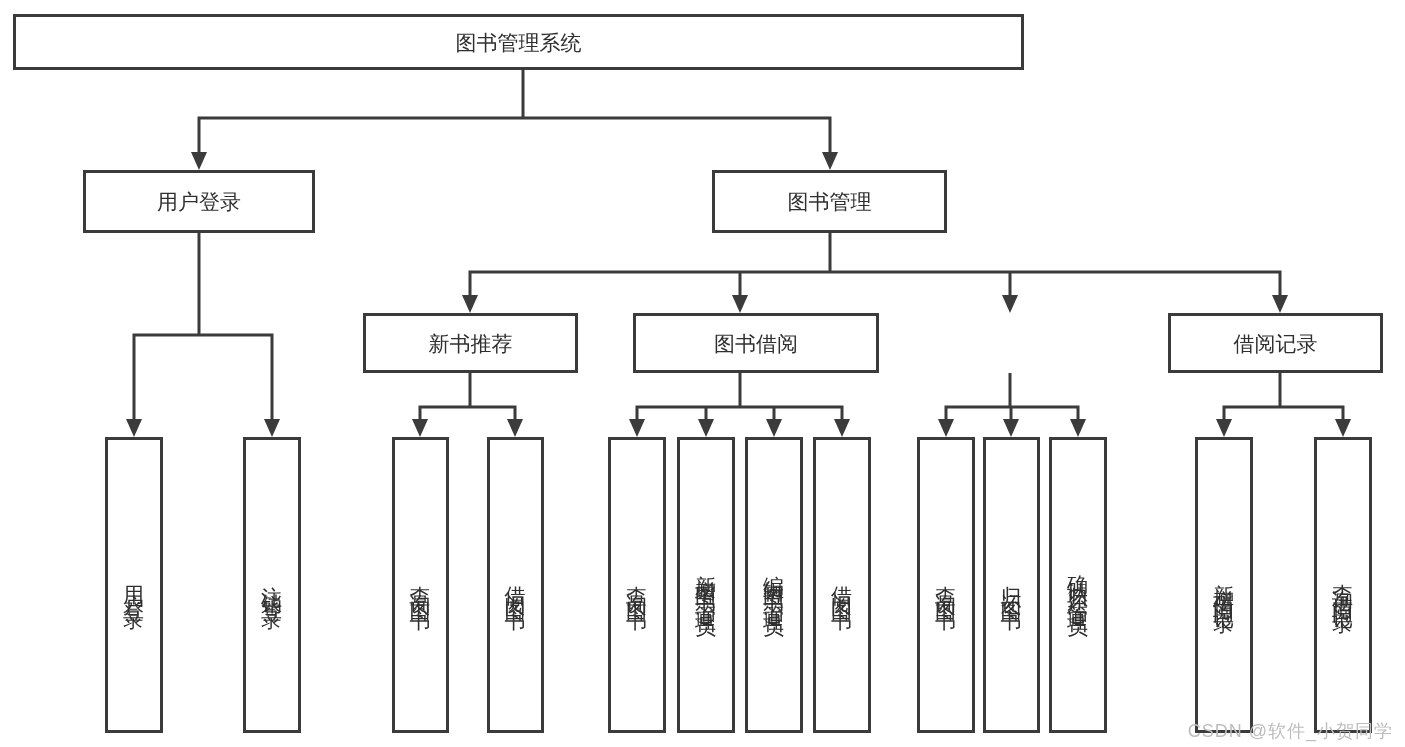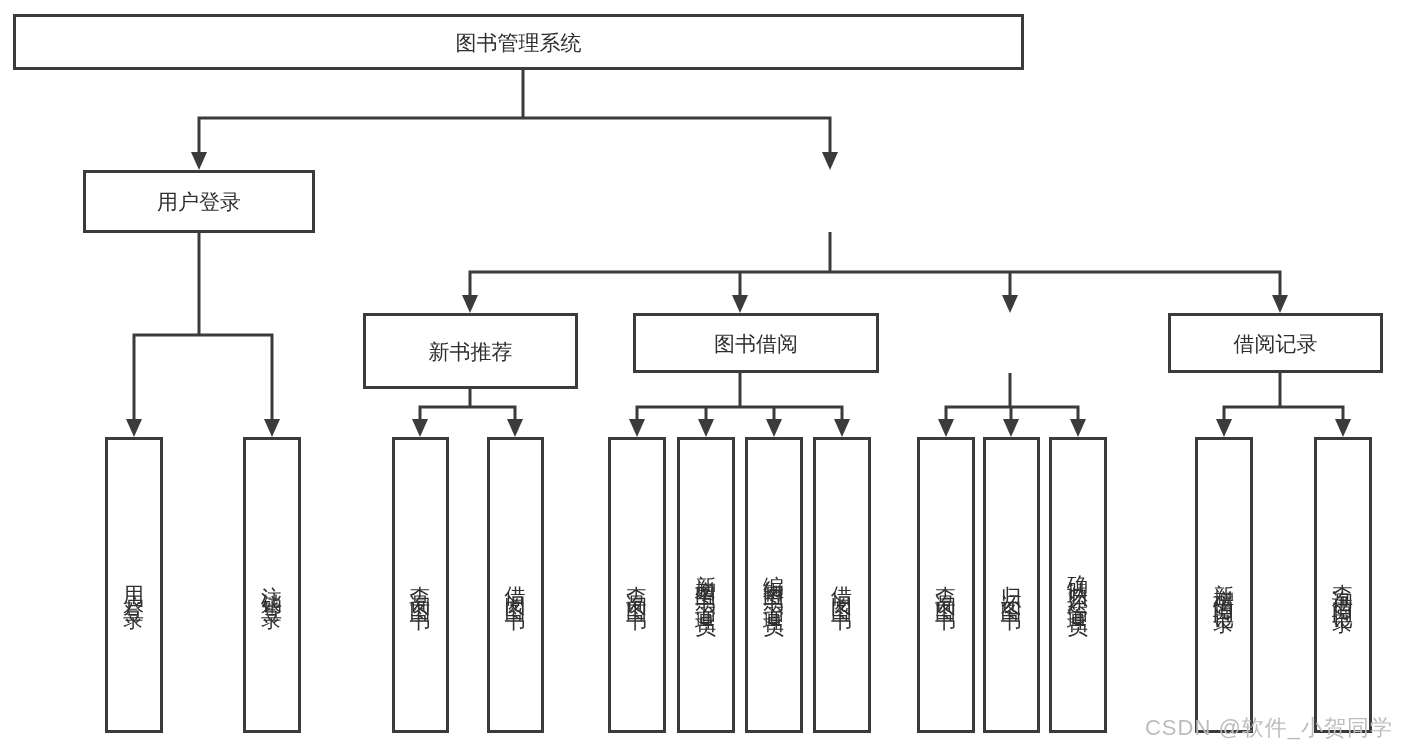--- a/index.html
+++ b/index.html
@@ -29,21 +29,21 @@
     writing-mode:vertical-rl;
     text-orientation:mixed;
     letter-spacing:8px;
     white-space:nowrap;
   }
   .vbox.tight{letter-spacing:6px;}
   .watermark{
     position:absolute;
     right:12px;
     bottom:4px;
-    font-size:22px;
+    font-size:18px;
     color:#bdbdbd;
     letter-spacing:1px;
     z-index:6;
     font-family:"Liberation Sans", sans-serif;
   }
 </style>
 </head>
 <body>
 
 <div class="canvas">
@@ -91,22 +91,23 @@
 
     <path d="M1280 373 V407"></path>
     <path d="M1224 425 V407 H1343 V425"></path>
     <polygon points="1216,419 1232,419 1224,437" fill="#3b3b3b" stroke="none"></polygon>
     <polygon points="1335,419 1351,419 1343,437" fill="#3b3b3b" stroke="none"></polygon>
   </svg>
 
   <div class="box" style="left:13px;top:14px;width:1011px;height:56px">图书管理系统</div>
 
   <div class="box" style="left:83px;top:170px;width:232px;height:63px">用户登录</div>
+  <div class="box" style="left:712px;top:170px;width:235px;height:63px">图书管理</div>
 
-  <div class="box" style="left:363px;top:313px;width:215px;height:76px">新书推荐</div>
+  <div class="box" style="left:363px;top:313px;width:215px;height:60px">新书推荐</div>
   <div class="box" style="left:633px;top:313px;width:246px;height:60px">图书借阅</div>
   <div class="box" style="left:1168px;top:313px;width:215px;height:60px">借阅记录</div>
 
   <div class="box vbox" style="left:105px;top:437px;width:58px;height:296px">用户登录</div>
   <div class="box vbox" style="left:243px;top:437px;width:58px;height:296px">注销登录</div>
 
   <div class="box vbox" style="left:392px;top:437px;width:57px;height:296px">查询图书</div>
   <div class="box vbox" style="left:487px;top:437px;width:57px;height:296px">借阅图书</div>
 
   <div class="box vbox" style="left:608px;top:437px;width:58px;height:296px">查询图书</div>

